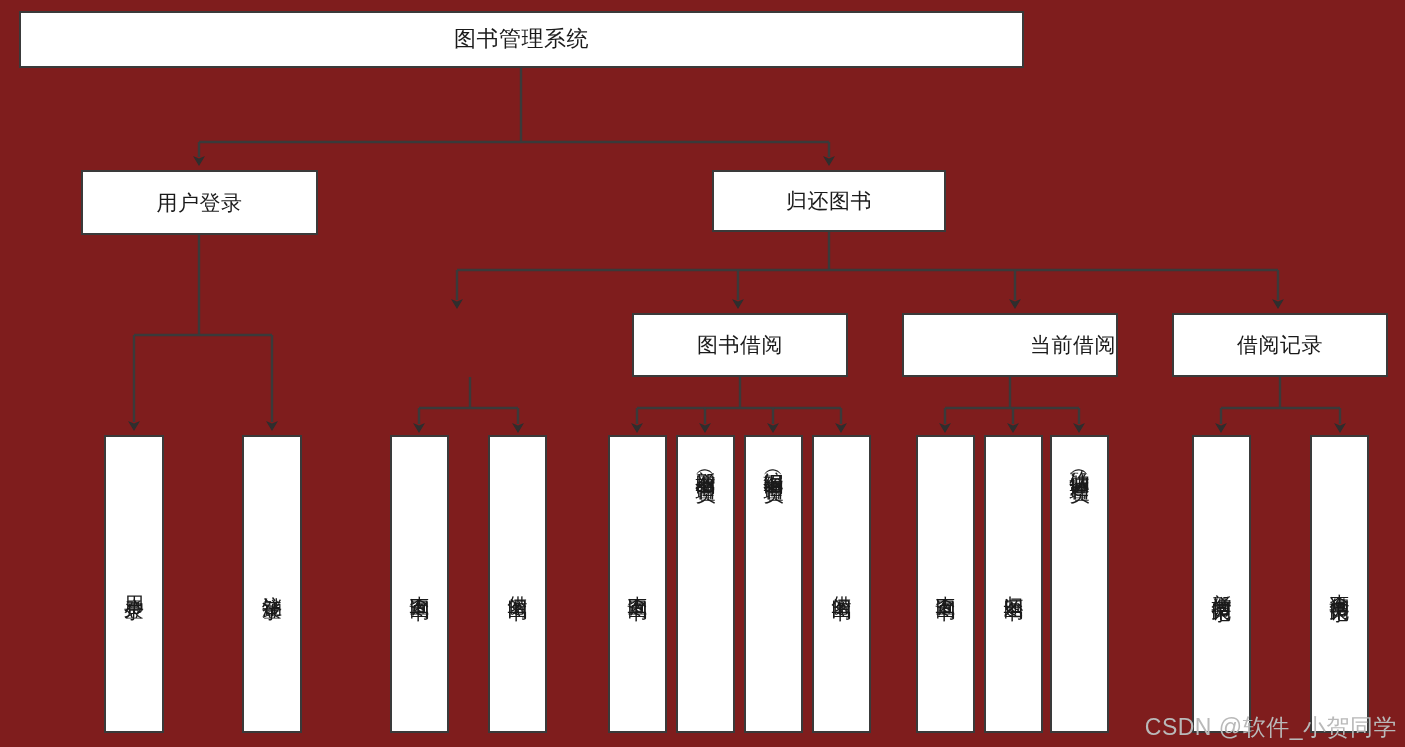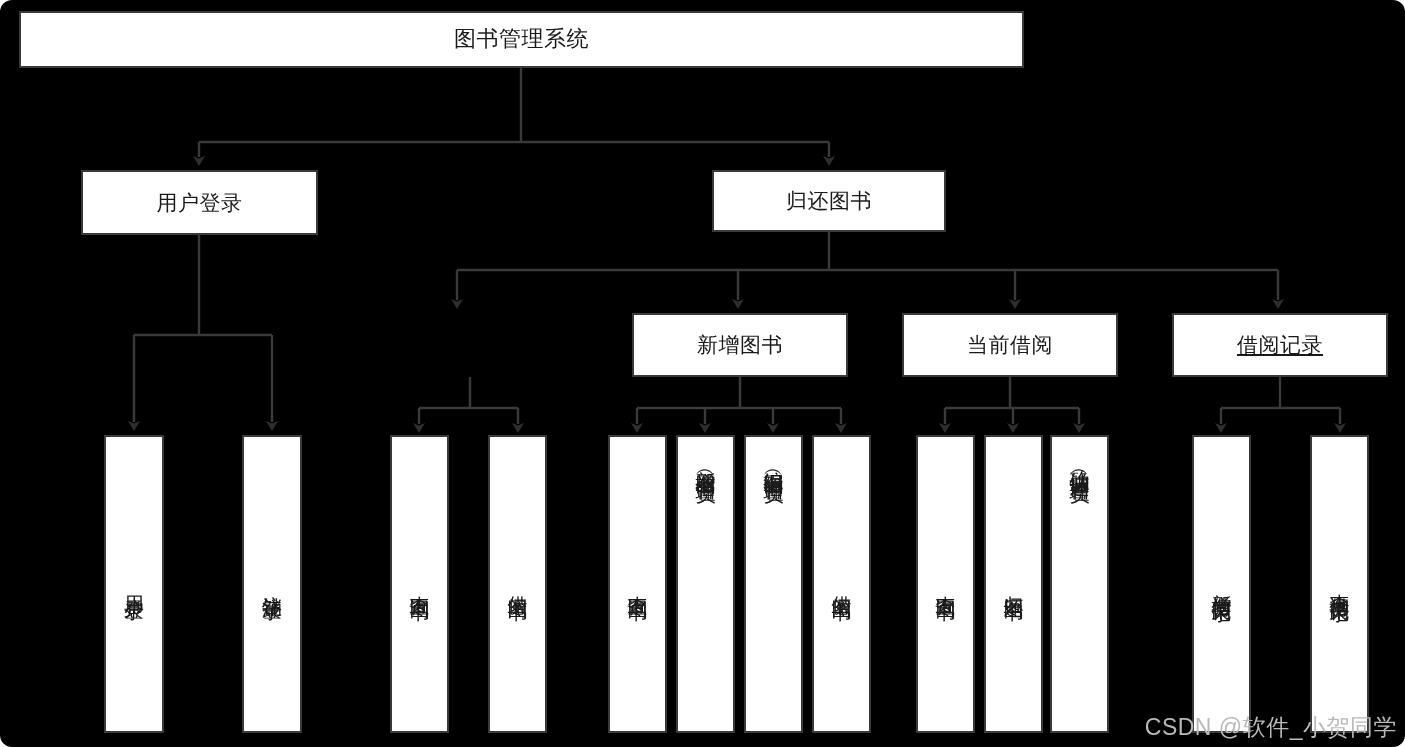--- a/index.html
+++ b/index.html
@@ -7,23 +7,22 @@
     padding: 0;
     background: #ffffff;
   }
   body {
     font-family: "Liberation Sans", "DejaVu Sans", sans-serif;
   }
   #canvas {
     position: relative;
     width: 1405px;
     height: 747px;
-    background: #000000;
+    background: #7f1d1d;
     overflow: hidden;
-    border-radius: 12px;
   }
   svg#wires {
     position: absolute;
     left: 0;
     top: 0;
     width: 1405px;
     height: 747px;
     pointer-events: none;
   }
   .node {
@@ -136,28 +135,28 @@
   <div class="node horiz" style="left:81px; top:170px; width:237px; height:65px;">
     <span class="lbl">用户登录</span>
   </div>
 
   <div class="node horiz" style="left:712px; top:170px; width:234px; height:62px;">
     <span class="lbl">归还图书</span>
   </div>
 
 
   <div class="node horiz" style="left:632px; top:313px; width:216px; height:64px;">
-    <span class="lbl">新增图书</span>
-  </div>
-
-  <div class="node horiz" style="left:902px; top:313px; width:216px; height:64px;">
+    <span class="lbl">图书借阅</span>
+  </div>
+
+  <div class="node horiz" style="left:902px; top:313px; width:216px; height:64px;justify-content:flex-end;">
     <span class="lbl">当前借阅</span>
   </div>
 
-  <div class="node horiz" style="left:1172px; top:313px; width:216px; height:64px;text-decoration:underline;">
+  <div class="node horiz" style="left:1172px; top:313px; width:216px; height:64px;">
     <span class="lbl">借阅记录</span>
   </div>
 
   <div class="node vert center-v" style="left:104px; top:435px; width:60px; height:298px;">
     <span class="lbl">用户登录</span>
   </div>
 
   <div class="node vert center-v" style="left:242px; top:435px; width:60px; height:298px;">
     <span class="lbl">注销登录</span>
   </div>

